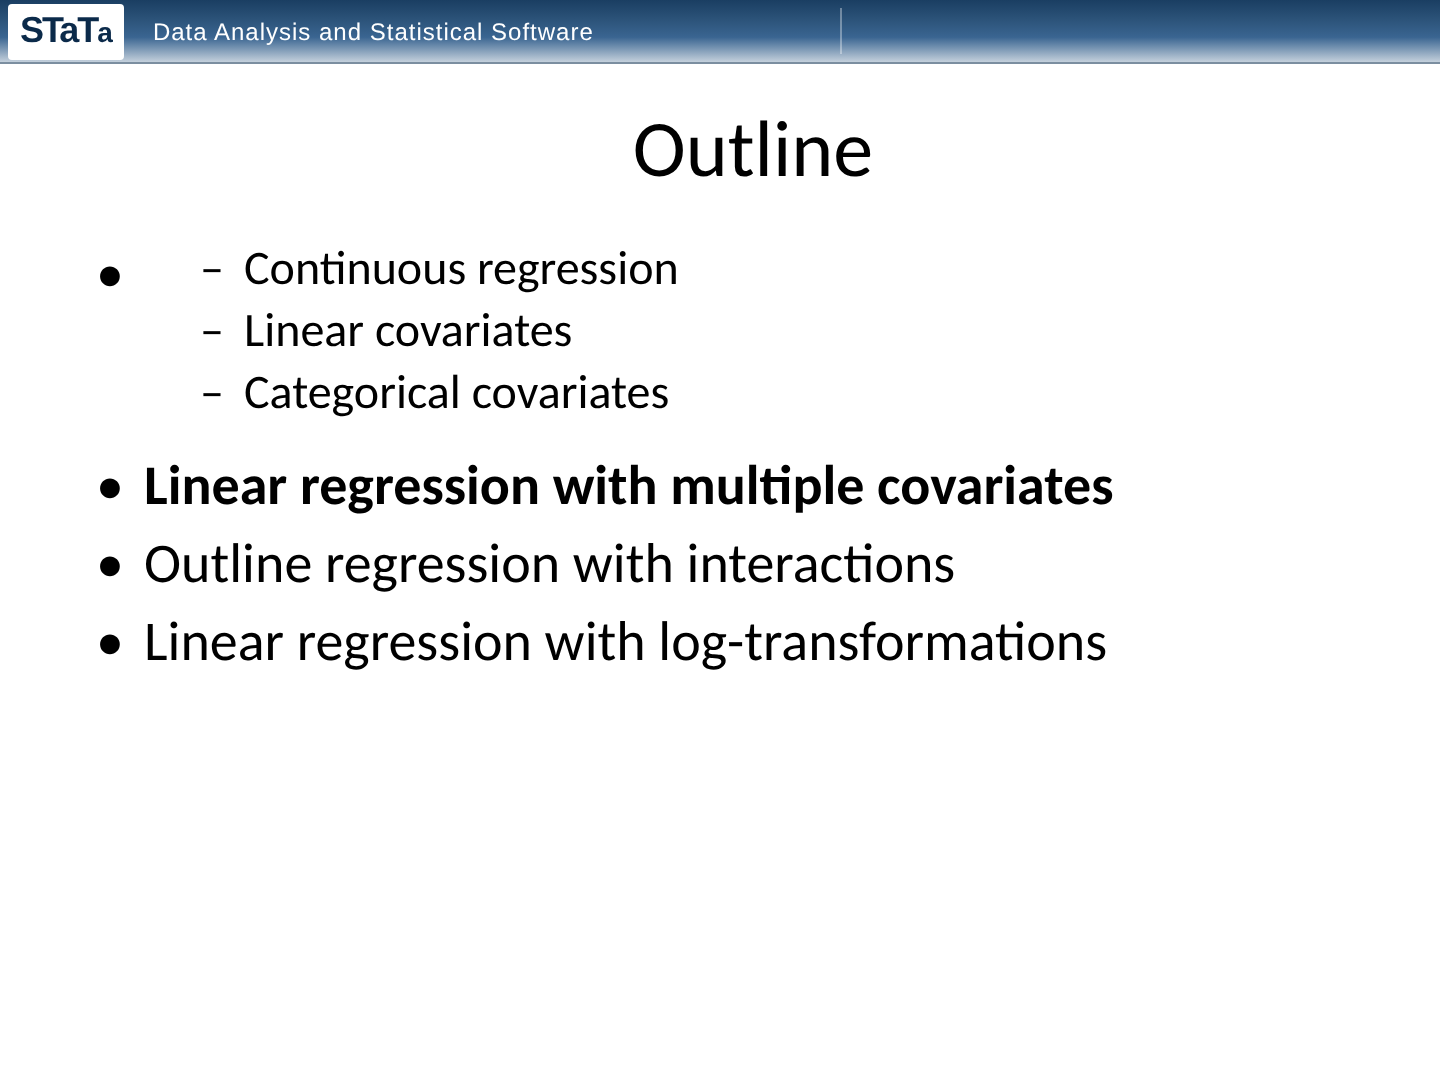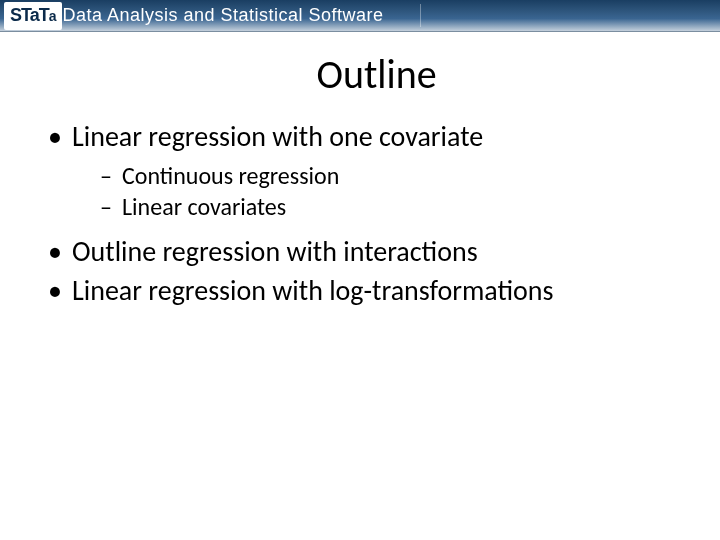--- a/index.html
+++ b/index.html
@@ -28,21 +28,22 @@
     font-family: Arial, sans-serif;
     font-weight: bold;
     letter-spacing: -1px;
     display: inline-flex;
     align-items: baseline;
   }
   .logo-text .s1 { color: #0b2a4a; font-size: 18px; }
   .logo-text .s2 { color: #0b2a4a; font-size: 14px; letter-spacing: 0; }
   .header-tagline {
     color: #fff;
-    font-size: 18px;
+    font-size: 12px;
+    margin-left: 14px;
     letter-spacing: 0.5px;
     font-family: Arial, sans-serif;
   }
   .header-divider {
     position: absolute;
     left: 420px;
     top: 4px;
     bottom: 4px;
     width: 1px;
     background: rgba(255,255,255,0.35);
@@ -112,24 +113,26 @@
       </span>
     </span>
     <span class="header-tagline">Data Analysis and Statistical Software</span>
     <span class="header-divider"></span>
   </div>
 
   <h1 class="title">Outline</h1>
 
   <div class="body">
     <ul class="level1">
-      <li><span>Linear regression with one covariate</span>
+      <li>
         <ul class="level2">
           <li><span>Continuous regression</span></li>
           <li><span>Linear covariates</span></li>
+          <li><span>Categorical covariates</span></li>
         </ul>
       </li>
+      <li class="bold"><span>Linear regression with multiple covariates</span></li>
       <li><span>Outline regression with interactions</span></li>
       <li><span>Linear regression with log-transformations</span></li>
     </ul>
   </div>
 
 </div>
 
 </body></html>

